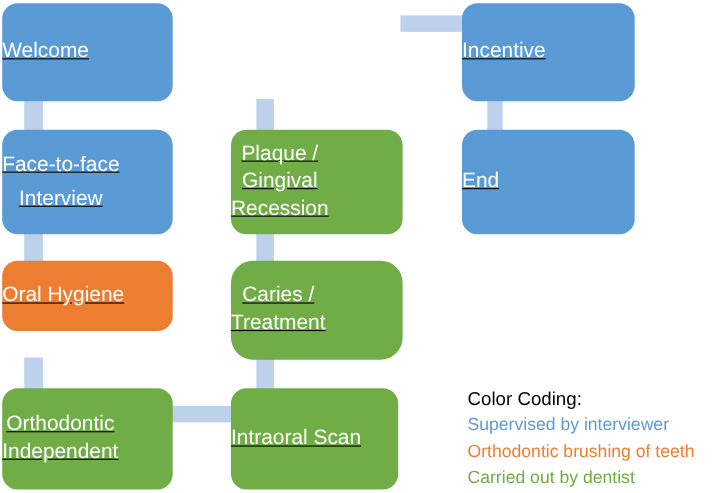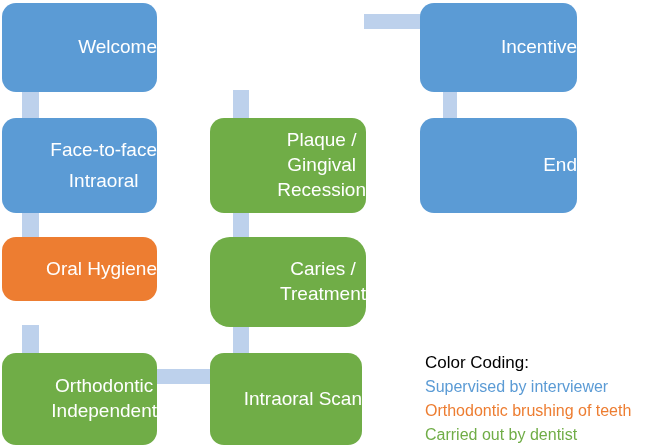--- a/index.html
+++ b/index.html
@@ -9,22 +9,23 @@
     height: 448px;
     background: #ffffff;
     overflow: hidden;
     font-family: "Liberation Sans", sans-serif;
   }
   .box {
     position: absolute;
     border-radius: 14px;
     display: flex;
     align-items: center;
-    justify-content: flex-end;
+    justify-content: flex-start;
     z-index: 2;
+    text-decoration: underline;
   }
   .box-label {
     color: #ffffff;
     font-size: 19px;
     line-height: 1.3;
     text-align: center;
     white-space: pre-line;
   }
   .box-label.lh-loose { line-height: 1.6; }
   .connector { position: absolute; z-index: 1; }
@@ -72,21 +73,21 @@
 </head>
 <body>
 
 <div class="canvas">
 
   <div class="box b-welcome" style="background-color: rgb(91, 155, 213);">
     <span class="box-label">Welcome</span>
   </div>
   <div class="box b-interview" style="background-color: rgb(91, 155, 213);">
     <span class="box-label lh-loose">Face-to-face
-Intraoral</span>
+Interview</span>
   </div>
   <div class="box b-oralhygiene" style="background-color: rgb(237, 125, 49);">
     <span class="box-label">Oral Hygiene</span>
   </div>
   <div class="box b-orthodontic" style="background-color: rgb(112, 173, 71);">
     <span class="box-label">Orthodontic
 Independent</span>
   </div>
 
   <div class="box b-plaque" style="background-color: rgb(112, 173, 71);">

